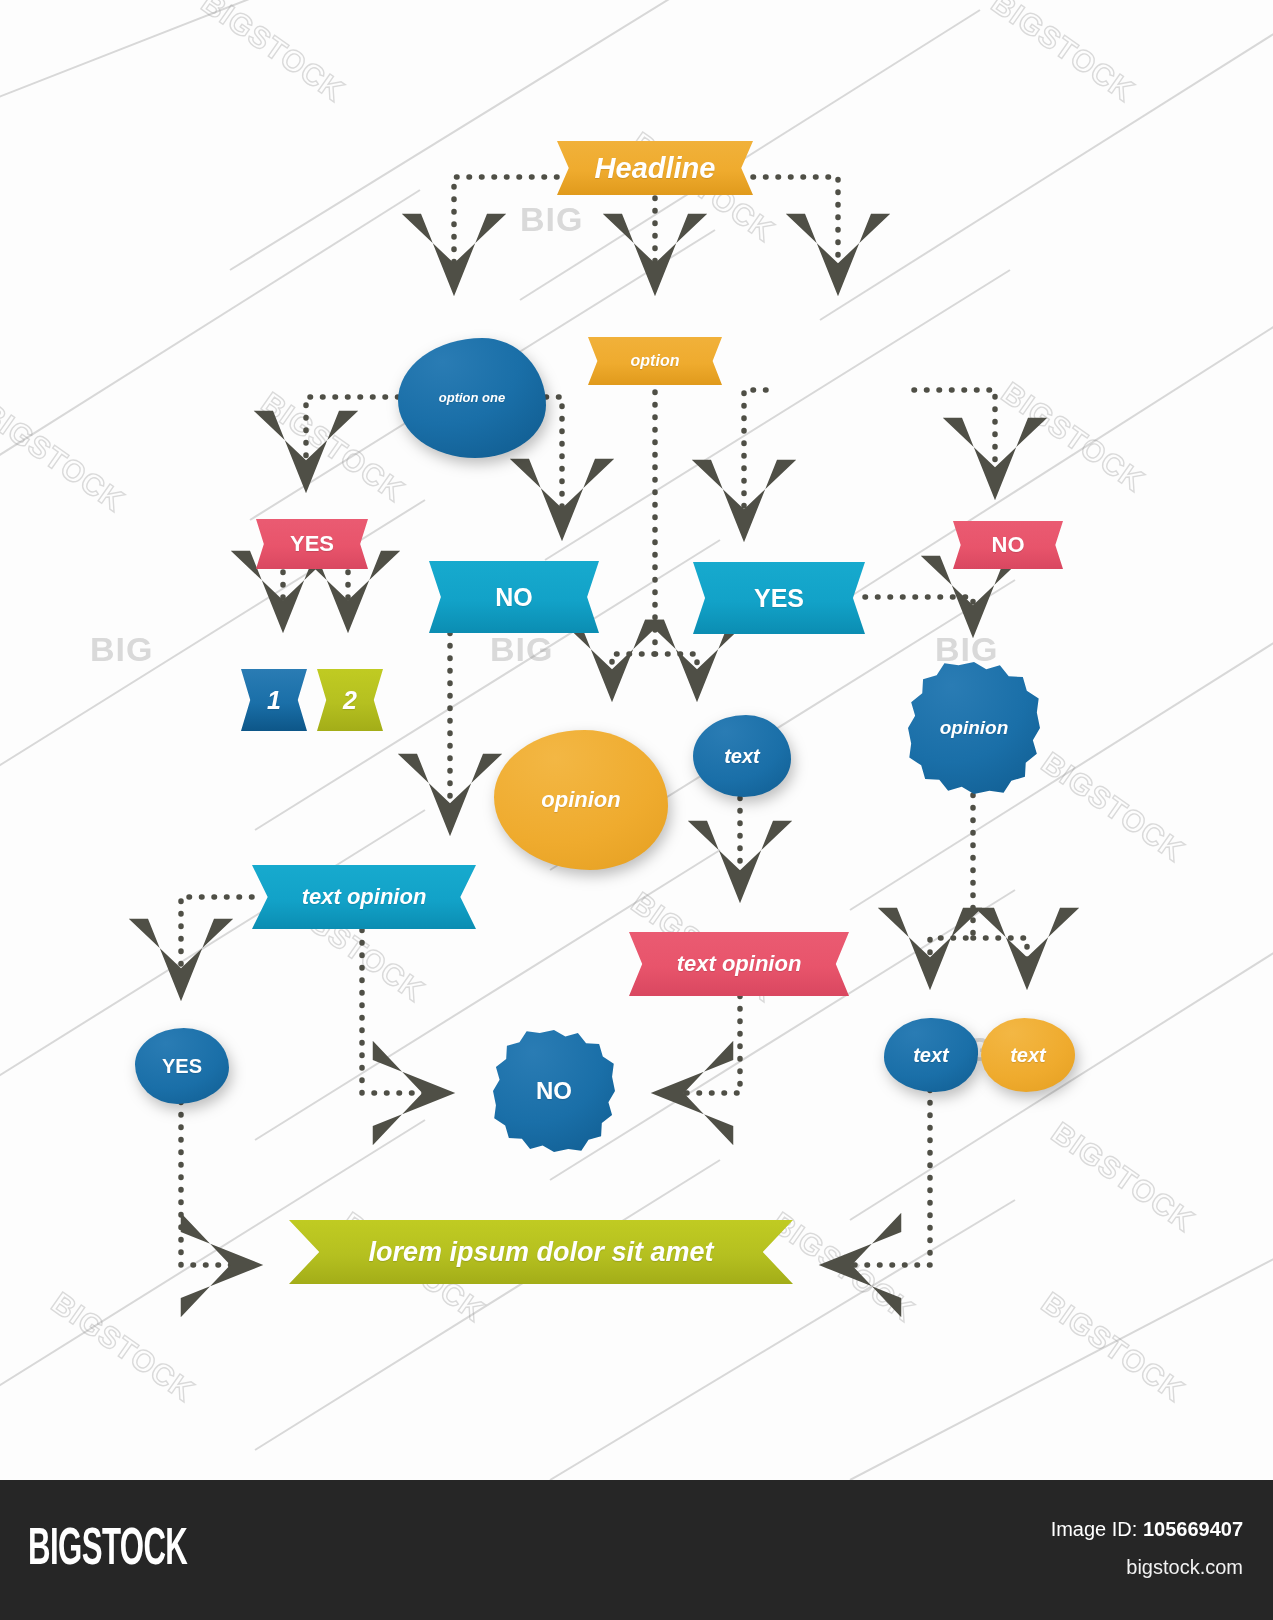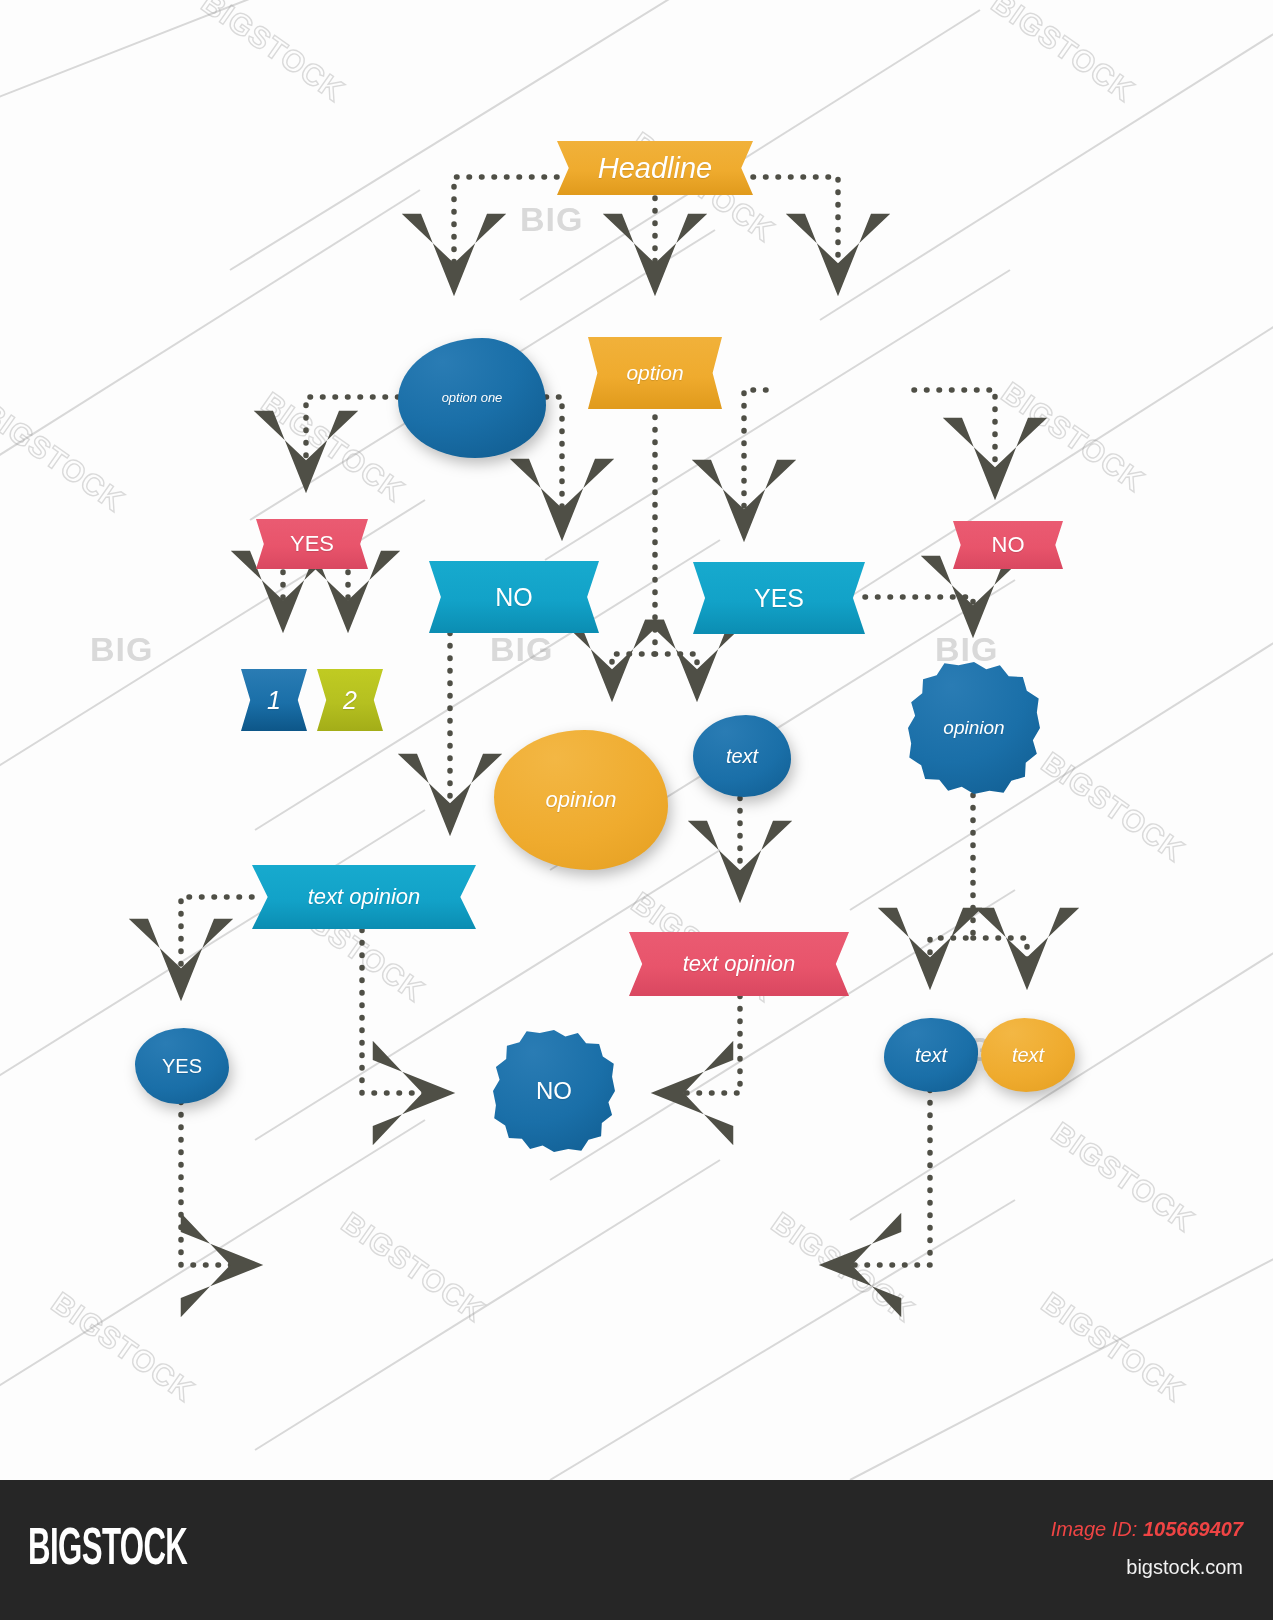--- a/index.html
+++ b/index.html
@@ -12,21 +12,21 @@
            color:rgba(120,120,120,.30);letter-spacing:1px;white-space:nowrap;
            -webkit-text-stroke:0px;}
   .wm-big{font-size:34px;color:rgba(150,150,150,.35);}
   .wm-out{color:transparent;-webkit-text-stroke:1.4px rgba(140,140,140,.30);}
 
   
   #wires{position:absolute;left:0;top:0;width:1273px;height:1480px;z-index:8;}
 
   
   .node{position:absolute;z-index:12;display:flex;align-items:center;justify-content:center;
-        color:#ffffff;font-style:italic;font-weight:400;line-height:1.12;
+        color:#ffffff;font-style:italic;font-weight:700;line-height:1.12;
         text-shadow:0 1px 1px rgba(0,0,0,.13);}
 
   
   .ribbon{clip-path:polygon(0% 0%, 100% 0%, 93% 50%, 100% 100%, 0% 100%, 7% 50%);
           filter:drop-shadow(2px 5px 5px rgba(0,0,0,.22));}
   
   .flag{clip-path:polygon(0% 0%, 100% 0%, 94% 50%, 100% 100%, 0% 100%, 6% 50%);
         filter:drop-shadow(3px 6px 6px rgba(0,0,0,.25));}
 
   
@@ -35,21 +35,21 @@
   
   .burst{filter:drop-shadow(3px 6px 7px rgba(0,0,0,.25));}
 
   .node .lbl{position:relative;z-index:2;padding:0 10px;}
 
   
   #footer{position:absolute;left:0;top:1480px;width:1273px;height:140px;background:#262626;z-index:30;}
   #brand{position:absolute;left:28px;top:36px;color:#fff;font-weight:700;font-style:normal;
          font-size:52px;letter-spacing:-1px;transform:scaleX(.60);transform-origin:left center;
          font-family:"Liberation Sans",sans-serif;}
-  #imgid{position:absolute;right:30px;top:38px;color:#ef4444;font-size:20px;font-family:"Liberation Sans",sans-serif;font-style:italic;}
+  #imgid{position:absolute;right:30px;top:38px;color:#ffffff;font-size:20px;font-family:"Liberation Sans",sans-serif;}
   #imgid b{font-weight:700;}
   #site{position:absolute;right:30px;top:76px;color:#f2f2f2;font-size:20px;font-family:"Liberation Sans",sans-serif;}
 </style>
 </head>
 <body>
 
 <div id="stage">
 
   <div class="wm-layer">
     <svg width="1273" height="1480" style="position:absolute;left:0;top:0;">
@@ -163,21 +163,21 @@
               background:linear-gradient(180deg,#f1b13a 0%,#efab2e 55%,#e09a1c 100%);">
     <span class="lbl">Headline</span>
   </div>
 
   <div class="node blob" style="left:398px;top:338px;width:148px;height:120px;font-size:13px;
               background:radial-gradient(115% 115% at 30% 20%,#2a7cb4 0%,#1a6fa8 45%,#0d5688 100%);
               border-radius:57% 43% 48% 52% / 52% 56% 44% 48%;">
     <span class="lbl">option one</span>
   </div>
 
-  <div class="node ribbon" style="left:588px;top:337px;width:134px;height:72px;font-size:21px;
+  <div class="node ribbon" style="left:588px;top:337px;width:134px;height:48px;font-size:16px;
               background:linear-gradient(180deg,#f1b13a 0%,#efab2e 55%,#e09a1c 100%);">
     <span class="lbl">option</span>
   </div>
 
 
   <div class="node ribbon" style="left:256px;top:519px;width:112px;height:50px;font-size:22px;font-style:normal;
               background:linear-gradient(180deg,#ea5b72 0%,#e8546b 55%,#d94760 100%);">
     <span class="lbl">YES</span>
   </div>
 
@@ -265,20 +265,24 @@
               border-radius:50% 50% 46% 54% / 54% 46% 52% 48%;">
     <span class="lbl">text</span>
   </div>
 
   <div class="node blob" style="left:981px;top:1018px;width:94px;height:74px;font-size:20px;
               background:radial-gradient(120% 120% at 33% 20%,#f3b744 0%,#efab2e 50%,#e09a1c 100%);
               border-radius:46% 54% 52% 48% / 50% 50% 50% 50%;">
     <span class="lbl">text</span>
   </div>
 
+  <div class="node flag" style="left:289px;top:1220px;width:504px;height:64px;font-size:27px;
+              background:linear-gradient(180deg,#c0cb22 0%,#b5c020 55%,#a3ad18 100%);">
+    <span class="lbl">lorem ipsum dolor sit amet</span>
+  </div>
 
   <div id="footer">
     <div id="brand">BIGSTOCK</div>
     <div id="imgid">
       <span>Image ID:</span>
       <b>105669407</b>
     </div>
     <div id="site">bigstock.com</div>
   </div>
 

